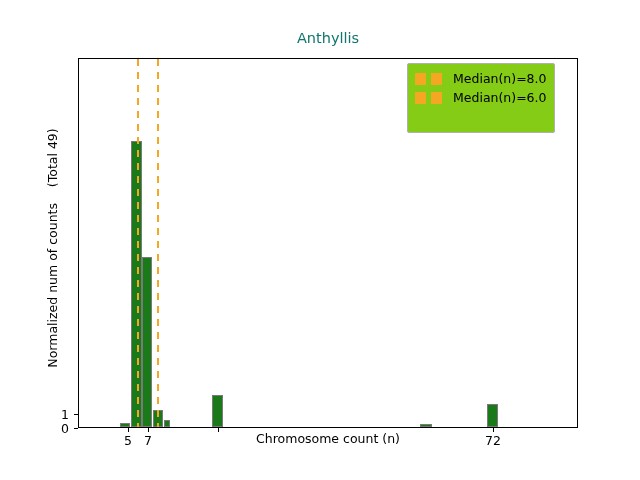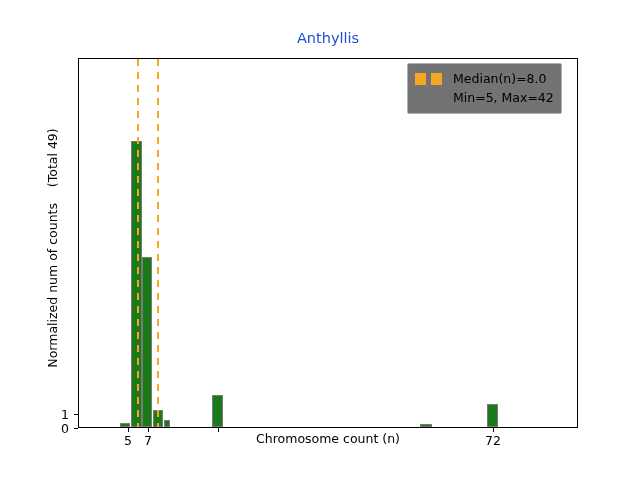--- a/index.html
+++ b/index.html
@@ -19,21 +19,21 @@
     width: 640px;
     height: 480px;
   }
   #chart-title {
     position: absolute;
     left: 78px;
     top: 30px;
     width: 500px;
     text-align: center;
     font-size: 14.5px;
-    color: #1d4ed8;
+    color: #0f766e;
     white-space: nowrap;
   }
   #plot-area {
     position: absolute;
     left: 78px;
     top: 58px;
     width: 500px;
     height: 370px;
     border: 1.2px solid #000000;
     box-sizing: border-box;
@@ -113,21 +113,21 @@
   #ylabel {
     font-size: 12.5px;
     white-space: pre;
     text-align: center;
   }
   #legend {
     position: absolute;
     left: 407px;
     top: 63px;
     border: 0.9px solid #b0b0b0;
-    background: #737373;
+    background: #84cc16;
     border-radius: 2px;
     padding: 5px 7px 6px 7px;
     box-sizing: border-box;
   }
   .legend-row {
     display: flex;
     align-items: center;
     height: 19px;
   }
   .legend-swatch {
@@ -197,18 +197,21 @@
   <div id="ylabel-wrap">
     <div id="ylabel">Normalized num of counts    (Total 49)</div>
   </div>
 
   <div id="legend">
     <div class="legend-row">
       <span class="legend-swatch"></span>
       <span class="legend-text">Median(n)=8.0</span>
     </div>
     <div class="legend-row">
+      <span class="legend-swatch"></span>
+      <span class="legend-text">Median(n)=6.0</span>
+    </div>
+    <div class="legend-row">
       <span class="legend-swatch blank"></span>
-      <span class="legend-text">Min=5, Max=42</span>
     </div>
   </div>
 
 </div>
 
 </body></html>

